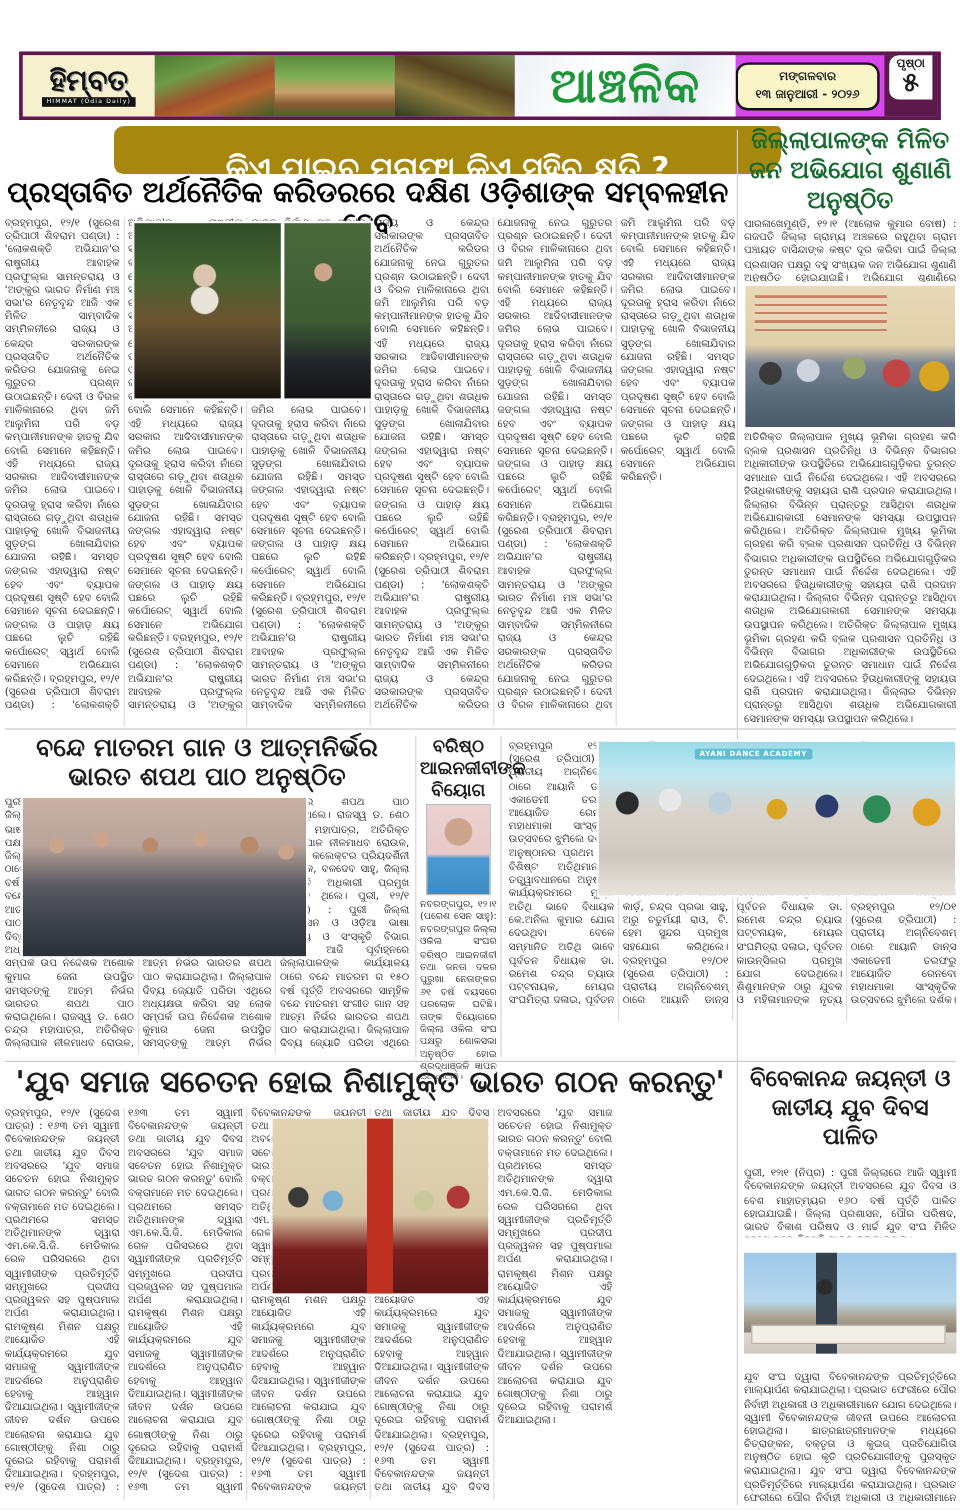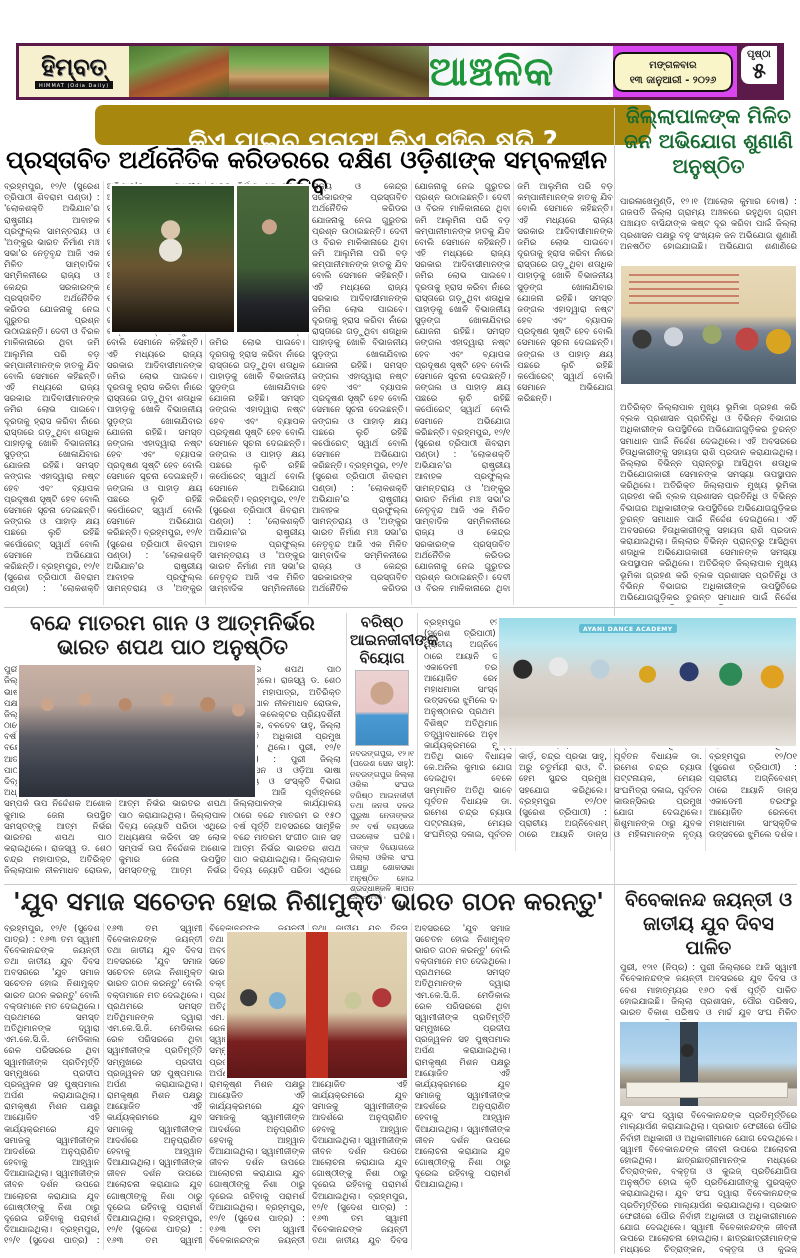--- a/index.html
+++ b/index.html
@@ -11,21 +11,21 @@
   .logo{width:110px;background:#f7f0cf;display:flex;flex-direction:column;align-items:center;justify-content:center;}
   .logo .big{font-size:24px;font-weight:bold;color:#111;text-shadow:1px 1px 0 #999;line-height:1;}
   .logo .sub{font-size:5px;color:#fff;background:#111;padding:1px 4px;margin-top:2px;letter-spacing:1px;}
   .collage{width:300px;display:flex;}
   .collage div{flex:1;}
   .c1{background:linear-gradient(160deg,#4d7a33 0%,#6f9a48 30%,#a0522d 55%,#b5652f 70%,#3e5e2c 100%);}
   .c2{background:linear-gradient(180deg,#5b8a3c 0%,#7fae57 35%,#c9a06a 60%,#8a5a33 80%,#47662f 100%);}
   .c3{background:linear-gradient(200deg,#7a8a52 0%,#55431f 40%,#8a7a3d 65%,#2f3d22 100%);}
   .titlearea{flex:1;position:relative;background:
       linear-gradient(115deg,#eef2f6 0%,#ffffff 40%,#e7ecf2 70%,#ffffff 100%);
-      display:flex;align-items:center;}
+      display:flex;align-items:center;justify-content:center;}
   .titlearea .t{font-size:40px;font-weight:bold;color:#1f9639;letter-spacing:1px;}
   .datebox{width:112px;align-self:center;background:#faf5c8;border:2px solid #111;border-radius:10px;
       margin-right:4px;padding:3px 2px;text-align:center;font-weight:bold;font-size:10px;line-height:1.5;}
   .pagecol{width:44px;background:#5c1a4b;display:flex;align-items:flex-start;justify-content:center;}
   .pagebox{background:#fff;border-radius:8px 0 0 8px;width:36px;text-align:center;padding:2px 0;}
   .pagebox .pl{font-size:10px;font-weight:bold;}
   .pagebox .pn{font-size:22px;font-weight:bold;line-height:1;}
   
   .ribbon{position:absolute;left:95px;top:105px;width:556px;height:40px;background:#a8870f;
       border-radius:8px 4px 18px 8px;display:flex;align-items:center;justify-content:center;}
@@ -43,21 +43,21 @@
   .lead{position:absolute;left:4px;top:181px;width:609px;height:424px;}
   .ph-press{left:107px;top:4px;width:199px;height:148px;display:flex;gap:3px;background:#fff;}
   .ph-a{flex:1.7;background:
       radial-gradient(circle at 48% 30%,#d9c6ad 0 9px,transparent 10px),
       radial-gradient(circle at 48% 44%,#e8e4da 0 11px,transparent 12px),
       linear-gradient(180deg,#2f4d2a 0%,#41622f 28%,#6b5531 55%,#473b27 75%,#17120d 100%);}
   .ph-b{flex:1;background:
       radial-gradient(circle at 45% 28%,#caa58c 0 7px,transparent 8px),
       linear-gradient(180deg,#49683b 0%,#3f5d35 55%,#23252a 80%,#141414 100%);}
   
-  .hearing{position:absolute;left:620px;top:104px;width:177px;height:501px;display:flex;flex-direction:column;gap:14px;}
+  .hearing{position:absolute;left:620px;top:104px;width:177px;height:501px;display:flex;flex-direction:column;}
   .hearing h2{margin:0 0 3px 0;font-size:20px;line-height:1.25;text-align:center;color:#166a2f;font-weight:bold;}
   .hearing .bt1{height:53px;margin-bottom:2px;}
   .ph-hearing{position:relative;width:177px;height:120px;flex:none;background:
       radial-gradient(circle at 12% 62%,#3a3a3a 0 9px,transparent 10px),
       radial-gradient(circle at 30% 60%,#cfd4dc 0 9px,transparent 10px),
       radial-gradient(circle at 52% 58%,#9aa86a 0 9px,transparent 10px),
       radial-gradient(circle at 72% 62%,#c04545 0 11px,transparent 12px),
       radial-gradient(circle at 90% 64%,#d9a520 0 12px,transparent 13px),
       linear-gradient(180deg,#e8d9b8 0%,#e0cfa8 42%,#7a8595 55%,#5a6b7a 78%,#4a5a68 100%);}
   .ph-hearing::after{content:"";position:absolute;left:8px;top:8px;width:110px;height:30px;
@@ -104,21 +104,21 @@
   .b1 h2{margin:0;font-size:25px;line-height:1.1;font-weight:bold;text-align:center;}
   .b1 .bodywrap{position:relative;margin-top:7px;height:327px;}
   .ph-statue{left:222px;top:8px;width:182px;height:148px;background:
       linear-gradient(90deg,transparent 0 44%,#c03020 44% 56%,transparent 56%),
       radial-gradient(circle at 50% 18%,#b98a6a 0 7px,transparent 8px),
       radial-gradient(circle at 12% 45%,#3a3a3a 0 8px,transparent 9px),
       radial-gradient(circle at 28% 47%,#7ab0d4 0 8px,transparent 9px),
       radial-gradient(circle at 70% 47%,#c8c89a 0 8px,transparent 9px),
       radial-gradient(circle at 86% 45%,#b03838 0 9px,transparent 10px),
       linear-gradient(180deg,#e2d4b2 0%,#d9c9a8 55%,#7a2020 75%,#5e1717 100%);}
-  .b2{position:absolute;left:620px;top:888px;width:177px;height:366px;display:flex;flex-direction:column;}
+  .b2{position:absolute;left:620px;top:888px;width:177px;height:366px;display:flex;flex-direction:column;gap:11px;}
   .b2 h2{margin:0 0 3px 0;font-size:19px;line-height:1.25;font-weight:bold;text-align:center;}
   .b2 .bt1{height:58px;margin-bottom:2px;}
   .ph-outdoor{position:relative;width:177px;height:84px;flex:none;background:
       radial-gradient(circle at 38% 34%,#2c2c2c 0 6px,transparent 7px),
       linear-gradient(90deg,transparent 0 34%,#35424e 34% 44%,transparent 44%),
       linear-gradient(180deg,#9ec8e8 0%,#b8d8ee 48%,#b0a898 62%,#8a8275 78%,#dcd8d0 80%,#cfc8bf 100%);}
   .ph-outdoor::after{content:"";position:absolute;left:6px;bottom:8px;width:160px;height:14px;
       background:#f2efe6;border:1px solid #b8b0a0;}
   .b2 .bt2{flex:1;margin-top:4px;}
 </style>

